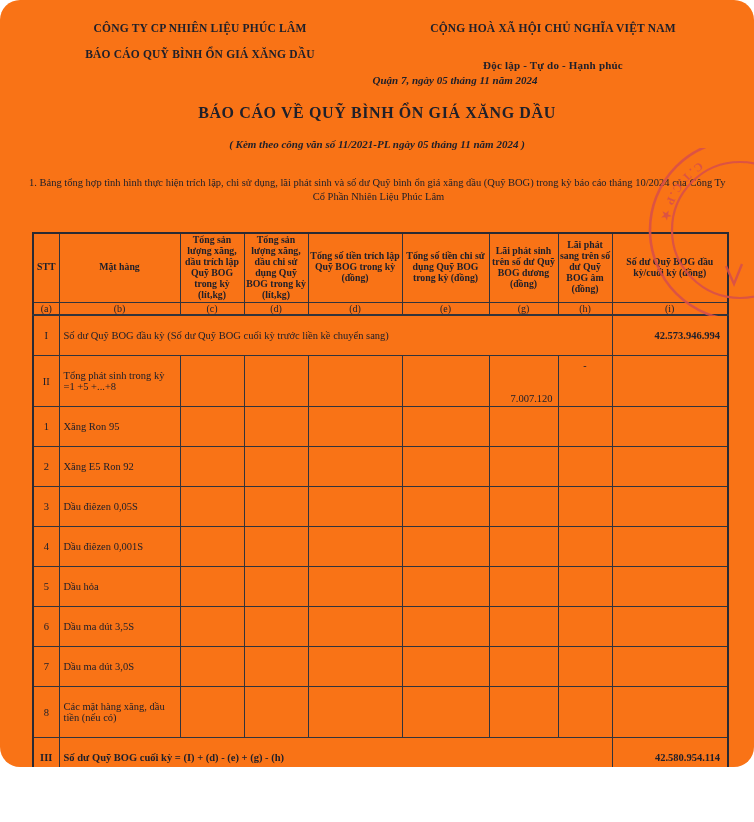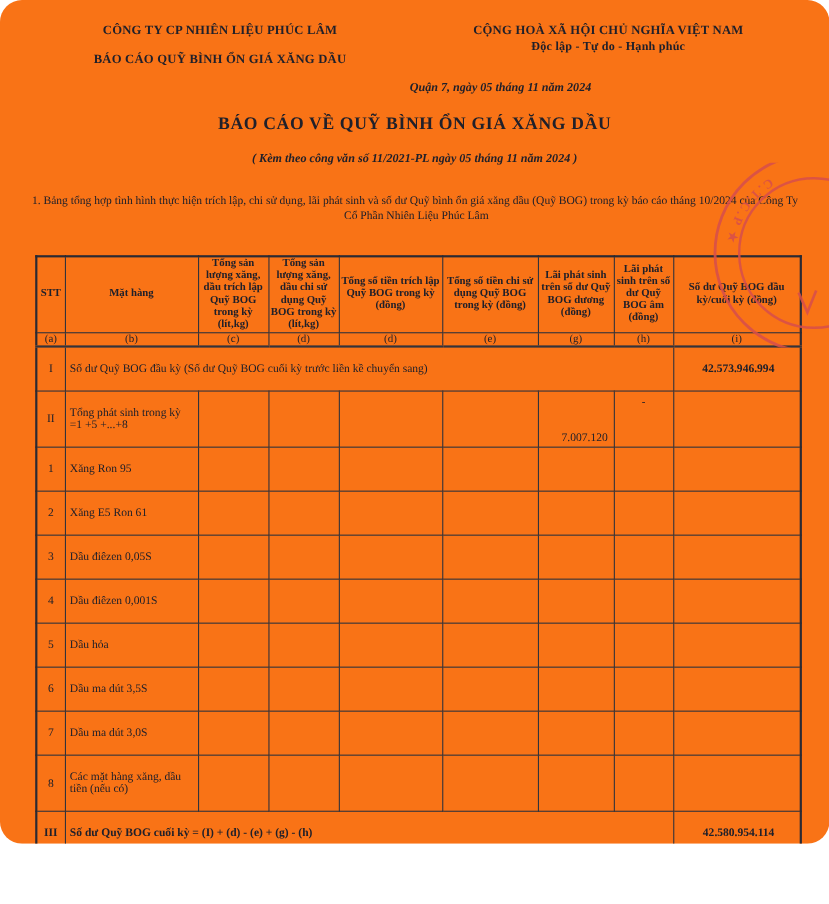--- a/index.html
+++ b/index.html
@@ -30,21 +30,21 @@
   .org-block .line2 { margin-top: 14px; }
 
   .gov-block {
     position: absolute;
     left: 398px; top: 22px; width: 310px;
     text-align: center;
     font-weight: bold;
     font-size: 11.5px;
     letter-spacing: 0.2px;
   }
-  .gov-block .line2 { margin-top: 2px; font-size: 11px; }
+  .gov-block .line2 { margin-top: 25px; font-size: 11px; }
 
   .date-line {
     position: absolute;
     left: 340px; top: 74px; width: 230px;
     text-align: center;
     font-weight: bold;
     font-style: italic;
     font-size: 11px;
   }
 
@@ -102,21 +102,21 @@
   }
   tr.letters td {
     height: 13px;
     text-align: center;
     font-size: 10px;
     padding: 0;
     border-bottom-width: 2px;
   }
   td.stt { text-align: center; }
   td.lbl { padding: 14px 4px; text-align: left; }
-  td.num { text-align: right; padding-right: 23px; margin-left: 28px; }
+  td.num { text-align: right; padding-right: 7px; margin-left: 28px; }
   td.bold { font-weight: bold; }
   tr.row-i  td { height: 33px; }
   tr.row-ii td { height: 36px; }
   tr.item   td { height: 35px; }
   tr.row-iii td { height: 31px; }
   tr.row-ii td.num-bottom {
     vertical-align: bottom;
     text-align: right;
     padding: 0 5px 2px 0;
   }
@@ -174,21 +174,21 @@
     </colgroup>
     <tbody>
       <tr class="hdr">
         <th>STT</th>
         <th>Mặt hàng</th>
         <th>Tổng sản lượng xăng, dầu trích lập Quỹ BOG trong kỳ (lít,kg)</th>
         <th>Tổng sản lượng xăng, dầu chi sử dụng Quỹ BOG trong kỳ (lít,kg)</th>
         <th>Tổng số tiền trích lập Quỹ BOG trong kỳ (đồng)</th>
         <th>Tổng số tiền chi sử dụng Quỹ BOG trong kỳ (đồng)</th>
         <th>Lãi phát sinh trên số dư Quỹ BOG dương (đồng)</th>
-        <th>Lãi phát sinh trên số dư Quỹ BOG âm (đồng)</th>
+        <th>Lãi phát sang trên số dư Quỹ BOG âm (đồng)</th>
         <th>Số dư Quỹ BOG đầu kỳ/cuối kỳ (đồng)</th>
       </tr>
       <tr class="letters">
         <td>(a)</td>
         <td>(b)</td>
         <td>(c)</td>
         <td>(d)</td>
         <td>(d)</td>
         <td>(e)</td>
         <td>(g)</td>
@@ -220,21 +220,21 @@
         <td></td>
           <td></td>
         <td></td>
           <td></td>
         <td></td>
           <td></td>
         <td></td>
       </tr>
       <tr class="item">
         <td class="stt">2</td>
-        <td class="lbl">Xăng E5 Ron 61</td>
+        <td class="lbl">Xăng E5 Ron 92</td>
         <td></td>
           <td></td>
         <td></td>
           <td></td>
         <td></td>
           <td></td>
         <td></td>
       </tr>
       <tr class="item">
         <td class="stt">3</td>

